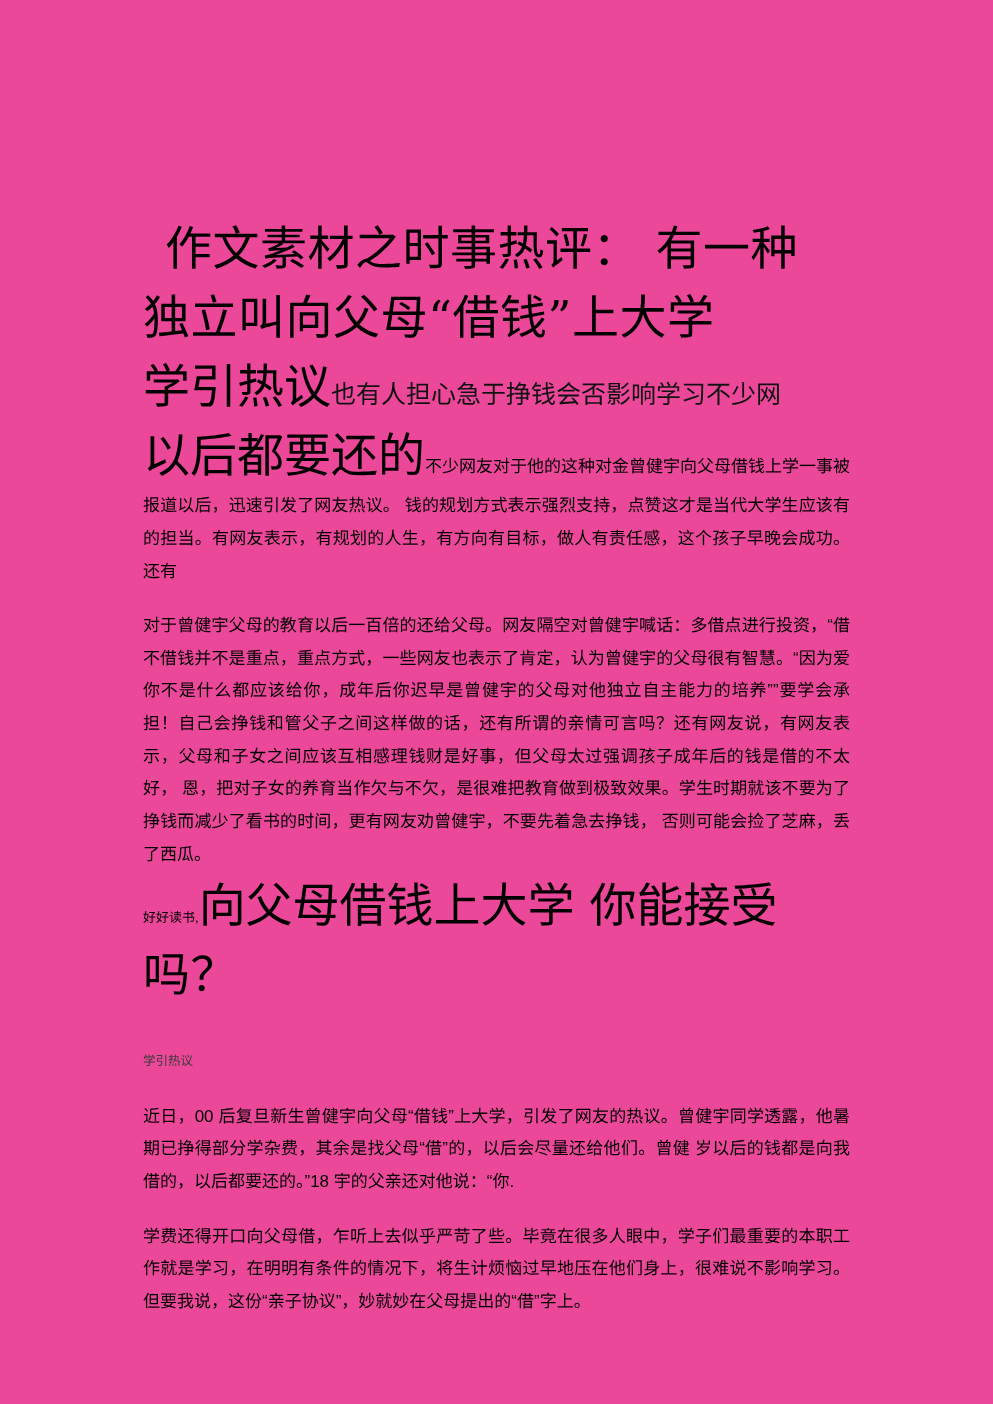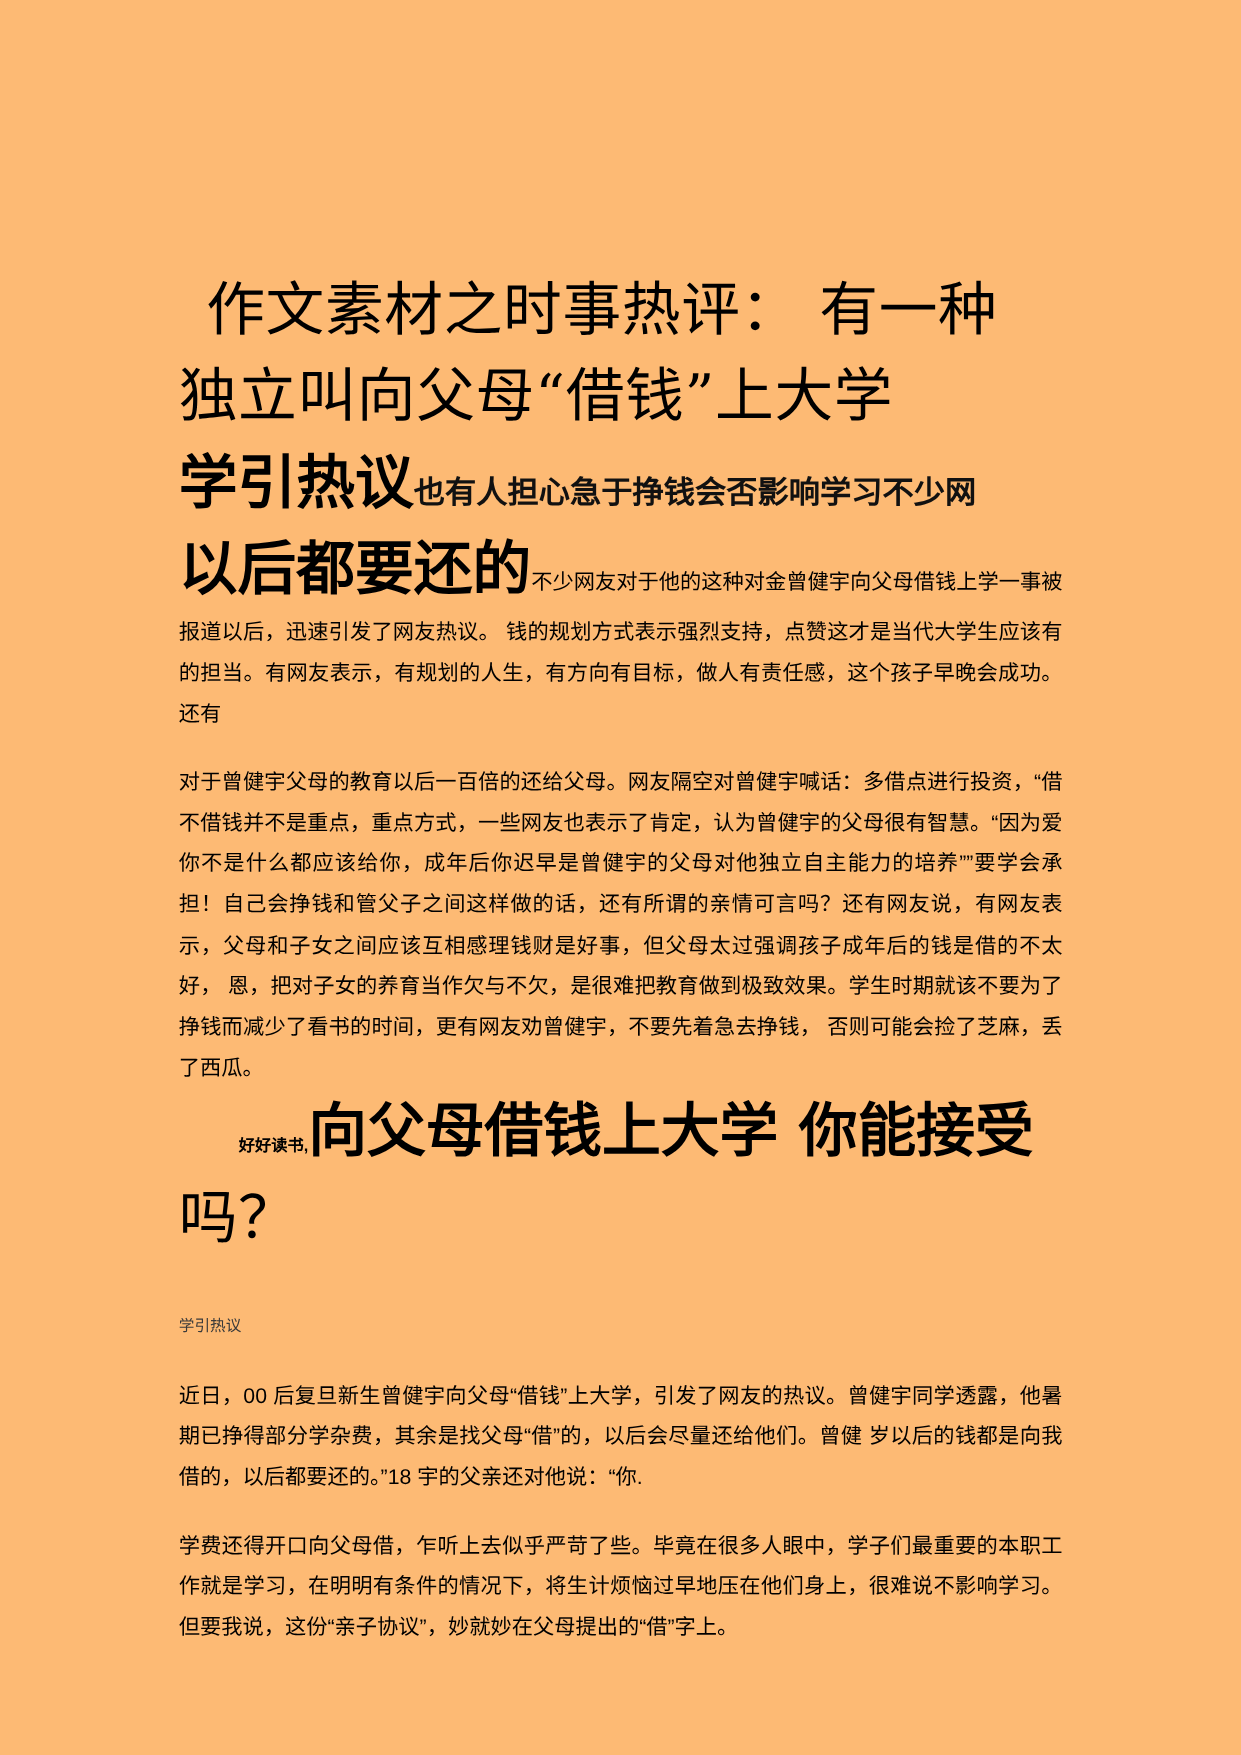--- a/index.html
+++ b/index.html
@@ -13,21 +13,21 @@
     height: 1404px;
     overflow: hidden;
     font-family: "Liberation Sans", "DejaVu Sans", sans-serif;
     color: #000000;
     -webkit-font-smoothing: none;
   }
   .page {
     position: relative;
     width: 993px;
     height: 1404px;
-    background: #fdba74;
+    background: #ec4899;
     box-sizing: border-box;
     padding: 0 143px;
   }
 
   
   .top-gap { height: 214px; }
 
   
   .h-major {
     font-family: "DejaVu Serif", "Liberation Serif", serif;
@@ -38,21 +38,21 @@
     margin: 0;
     text-indent: 0;
     color: #000;
   }
   .h-major.indent { text-indent: 22px; }
 
   
   .h-mixed {
     font-family: "DejaVu Serif", "Liberation Serif", serif;
     font-size: 47px;
-    font-weight: 700;
+    font-weight: 400;
     line-height: 1.47;
     margin: 0;
     color: #000;
   }
   .run-mid {
     font-family: "DejaVu Serif", "Liberation Serif", serif;
     font-size: 25px;
     line-height: 1.4;
     color: #111;
   }
@@ -60,21 +60,20 @@
     font-family: "Liberation Sans", "DejaVu Sans", sans-serif;
     font-size: 17px;
     line-height: 1.9;
     color: #000;
   }
   .run-tiny {
     font-family: "Liberation Sans", "DejaVu Sans", sans-serif;
     font-size: 13px;
     line-height: 1.4;
     color: #000;
-    margin-left: 48px;
   }
 
   
   .para {
     font-family: "Liberation Sans", "DejaVu Sans", sans-serif;
     font-size: 17px;
     line-height: 1.92;
     text-align: justify;
     text-justify: inter-ideograph;
     margin: 0;

